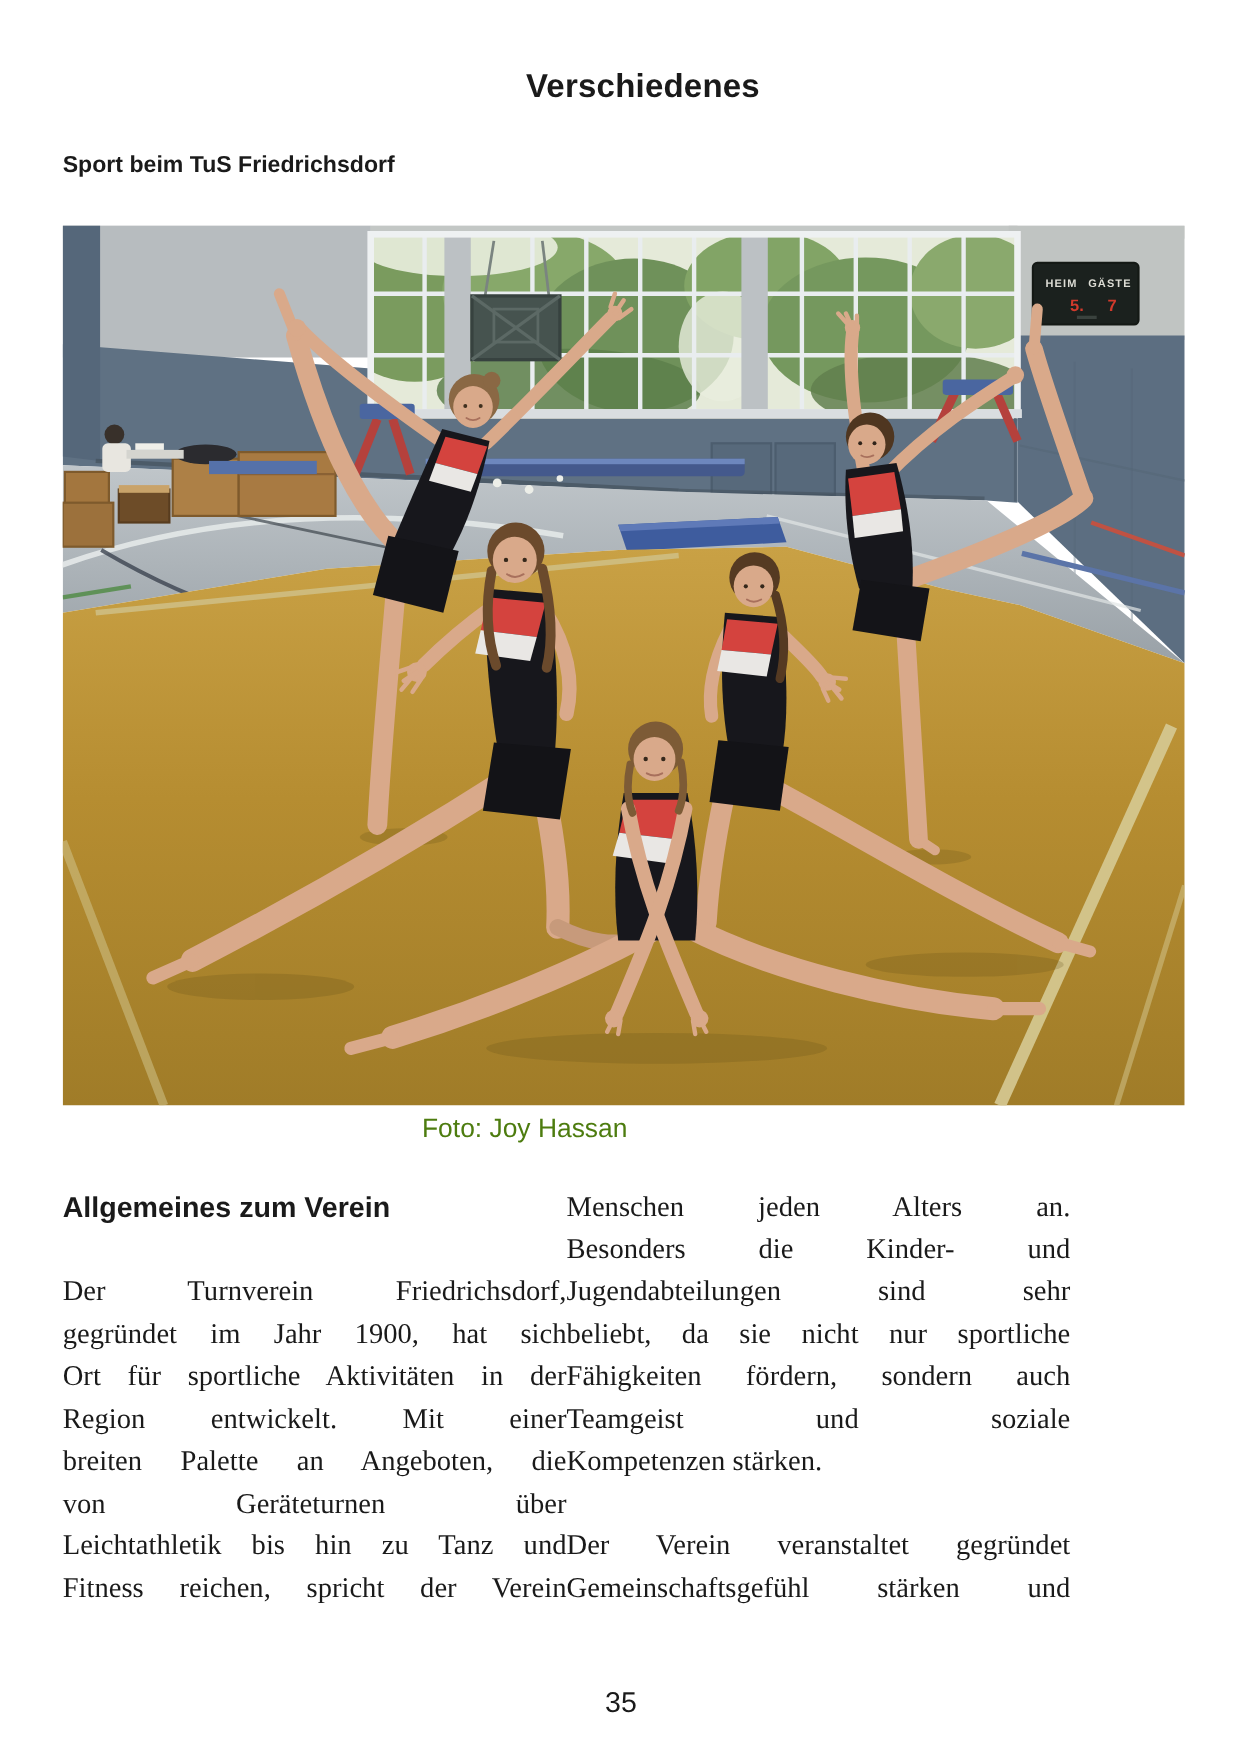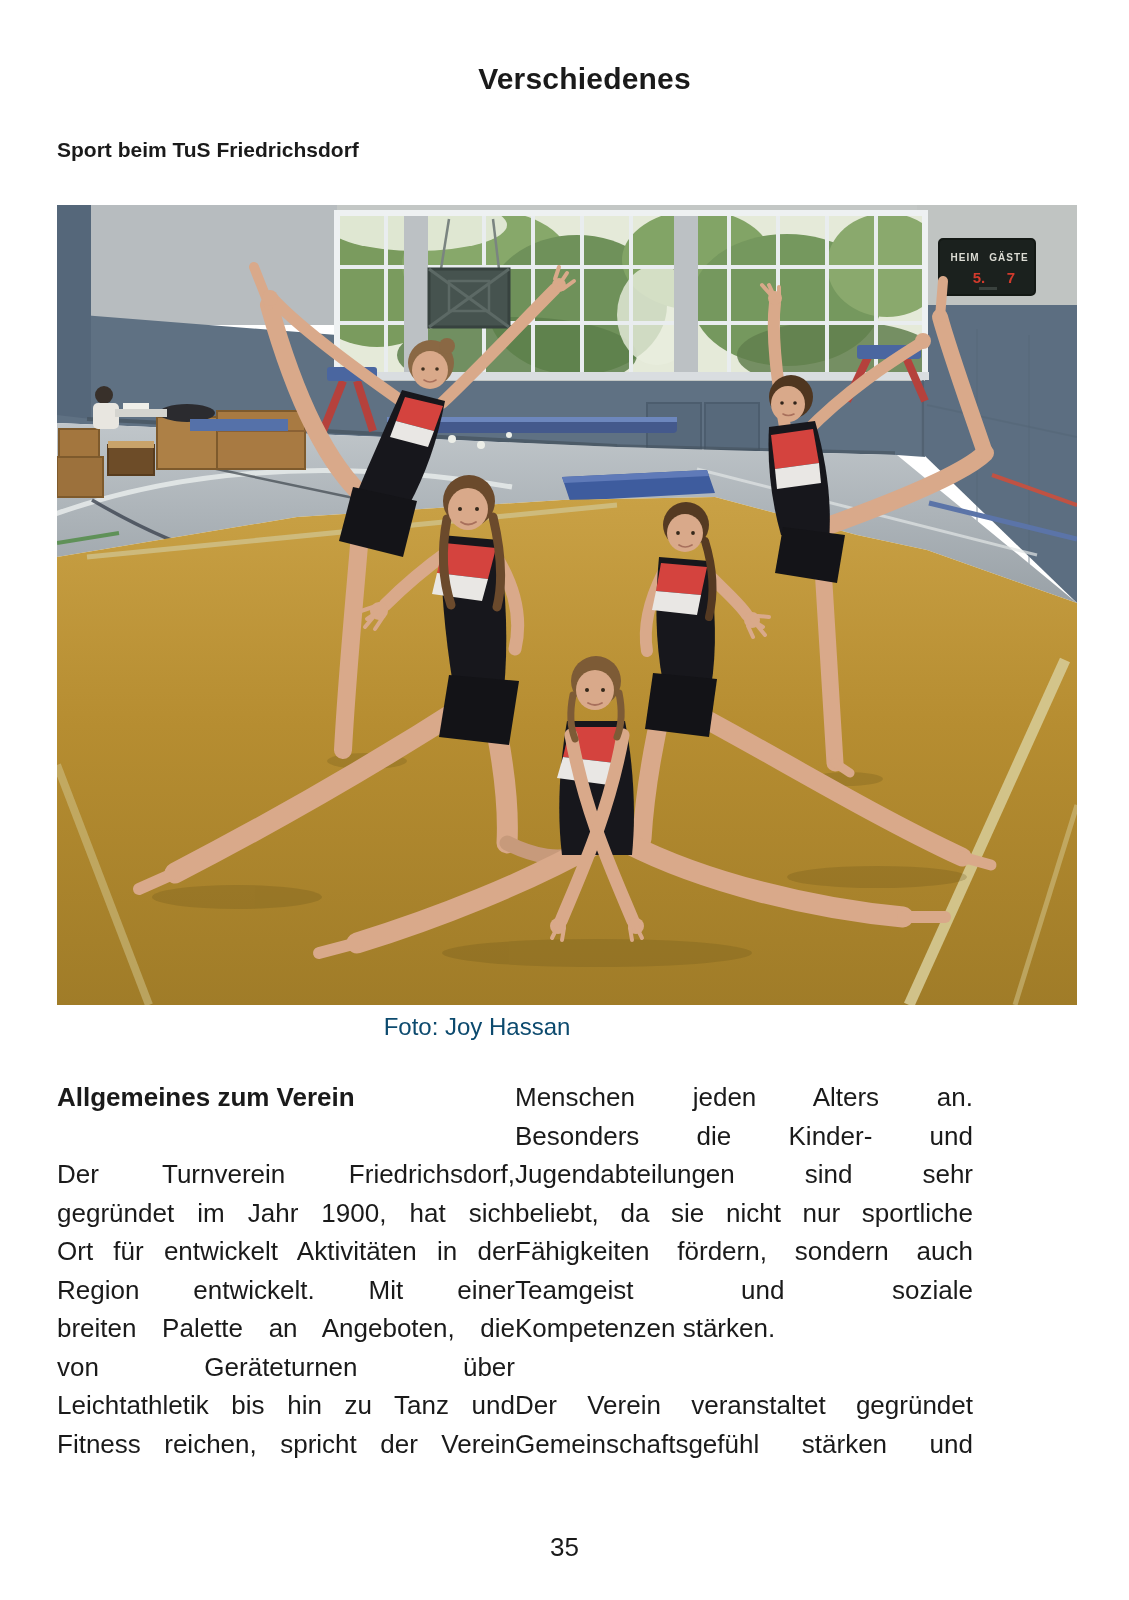--- a/index.html
+++ b/index.html
@@ -5,27 +5,27 @@
   html,body { margin:0; padding:0; background:#ffffff; }
   body { width:1129px; height:1600px; font-family:"Liberation Sans", sans-serif; color:#1a1a1a; }
   .page { position:relative; width:1129px; height:1600px; overflow:hidden; background:#ffffff; }
 
   .title { position:absolute; top:62px; left:0; width:100%; text-align:center;
            font-size:30px; font-weight:bold; letter-spacing:.2px;padding-left:20px; }
   .section-heading { position:absolute; top:138px; left:57px; font-size:21px; font-weight:bold; }
 
   figure.photo { position:absolute; top:205px; left:57px; margin:0; width:840px; }
   figure.photo svg { display:block; }
-  figcaption { text-align:center; font-size:24px; margin-top:8px; color:#0c4a6e; }
+  figcaption { text-align:center; font-size:24px; margin-top:8px; color:#4d7c0f; }
 
   .columns { position:absolute; top:1078px; left:57px; width:1015px; display:flex; }
   .col { width:458px; font-size:26px; line-height:38.5px; }
   .col-heading { font-weight:bold; line-height:38.5px; }
   .gap { height:38.5px; }
-  .line { text-align:justify; text-align-last:justify; white-space:normal; }
+  .line { text-align:justify; text-align-last:justify; white-space:normal;font-family:Liberation Serif, serif; }
   .line.last { text-align-last:left; }
 
   .pagenum { position:absolute; top:1532px; left:0; width:100%; text-align:center; font-size:26px; }
 
   text.sb-label { font-size:10px; font-weight:bold; fill:#dcdcd4; letter-spacing:1px; }
   text.sb-score { font-size:15px; font-weight:bold; fill:#d23a2c; }
 </style>
 </head>
 <body>
 
@@ -294,21 +294,21 @@
     </svg>
     <figcaption>Foto: Joy Hassan</figcaption>
   </figure>
 
   <section class="columns">
     <div class="col">
       <div class="col-heading">Allgemeines zum Verein</div>
       <div class="gap"></div>
       <div class="line">Der Turnverein Friedrichsdorf,</div>
       <div class="line">gegründet im Jahr 1900, hat sich</div>
-      <div class="line">Ort für entwickelt Aktivitäten in der</div>
+      <div class="line">Ort für sportliche Aktivitäten in der</div>
       <div class="line">Region entwickelt. Mit einer</div>
       <div class="line">breiten Palette an Angeboten, die</div>
       <div class="line">von Geräteturnen über</div>
       <div class="line">Leichtathletik bis hin zu Tanz und</div>
       <div class="line">Fitness reichen, spricht der Verein</div>
     </div>
     <div class="col">
       <div class="line">Menschen jeden Alters an.</div>
       <div class="line">Besonders die Kinder- und</div>
       <div class="line">Jugendabteilungen sind sehr</div>

